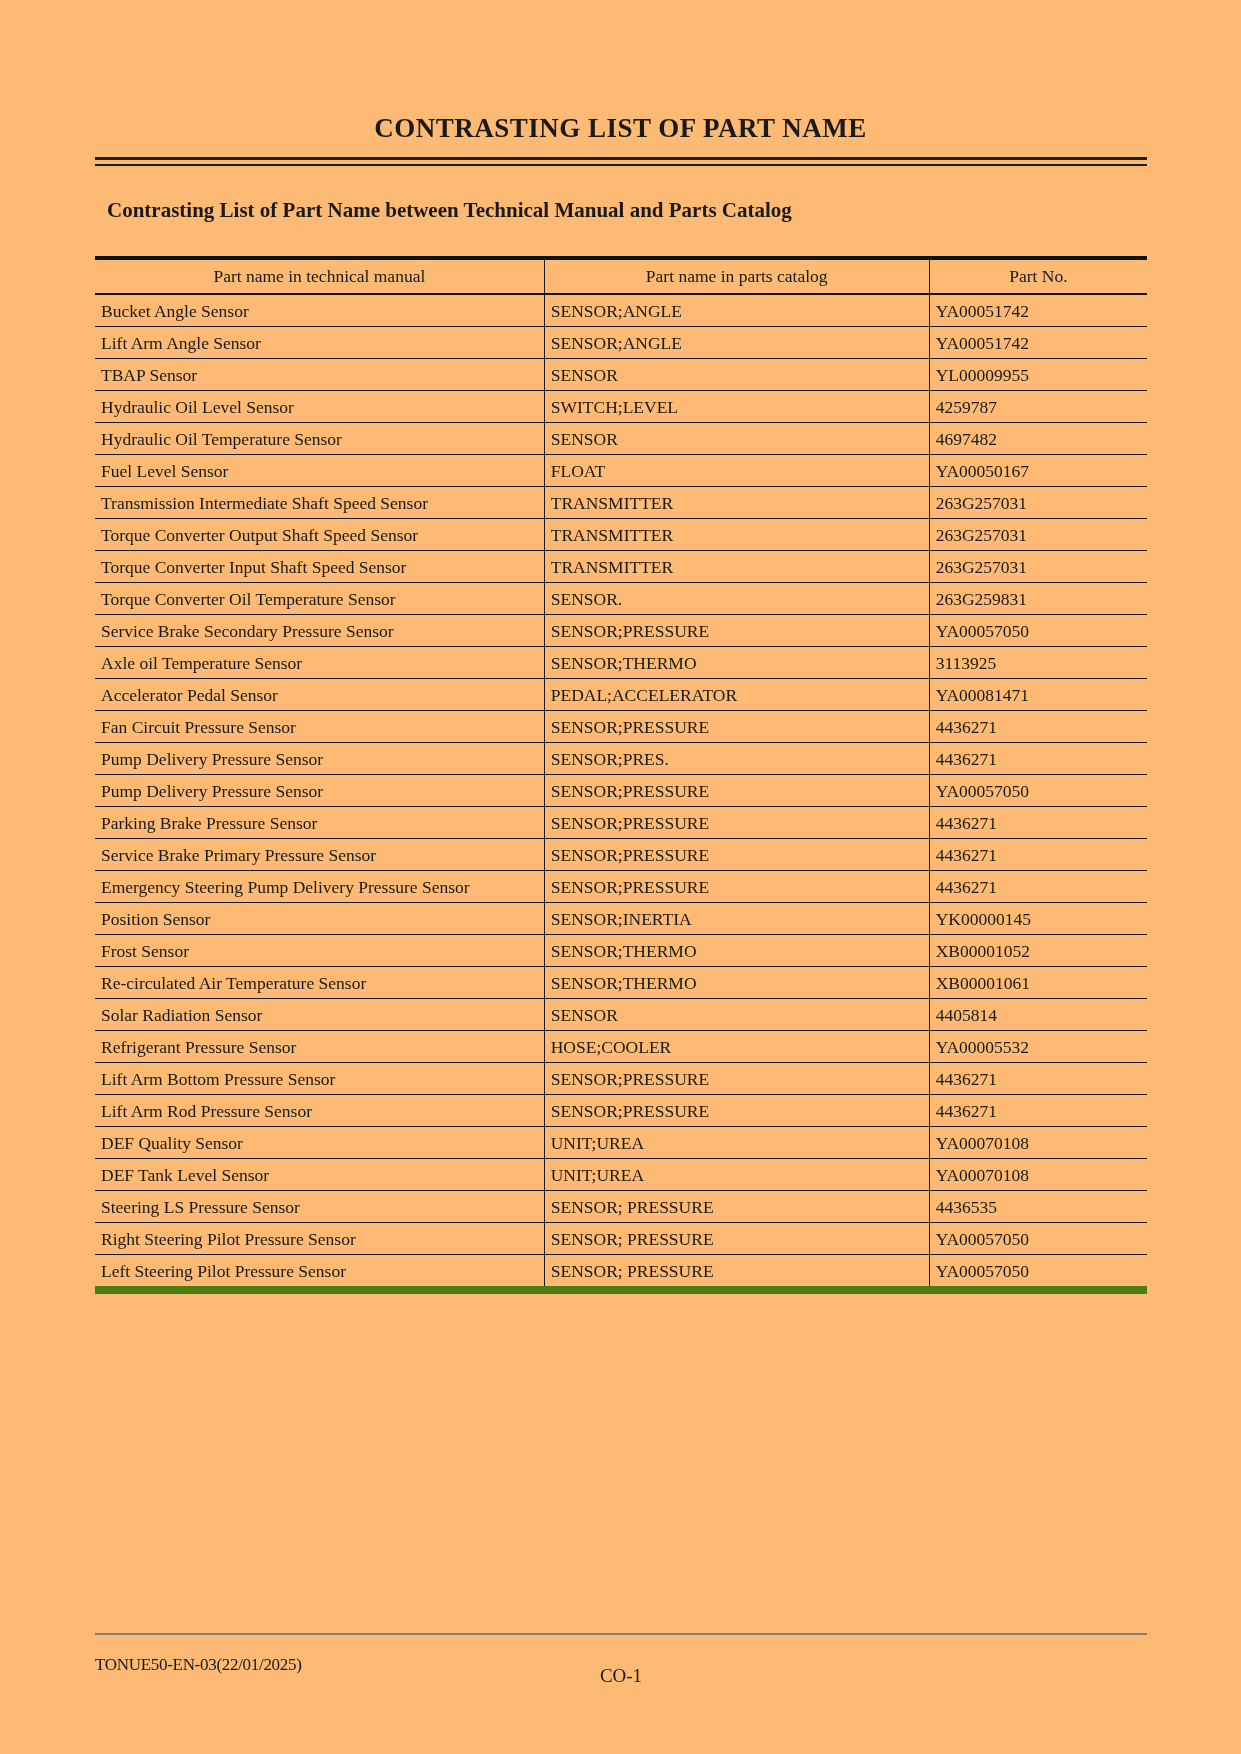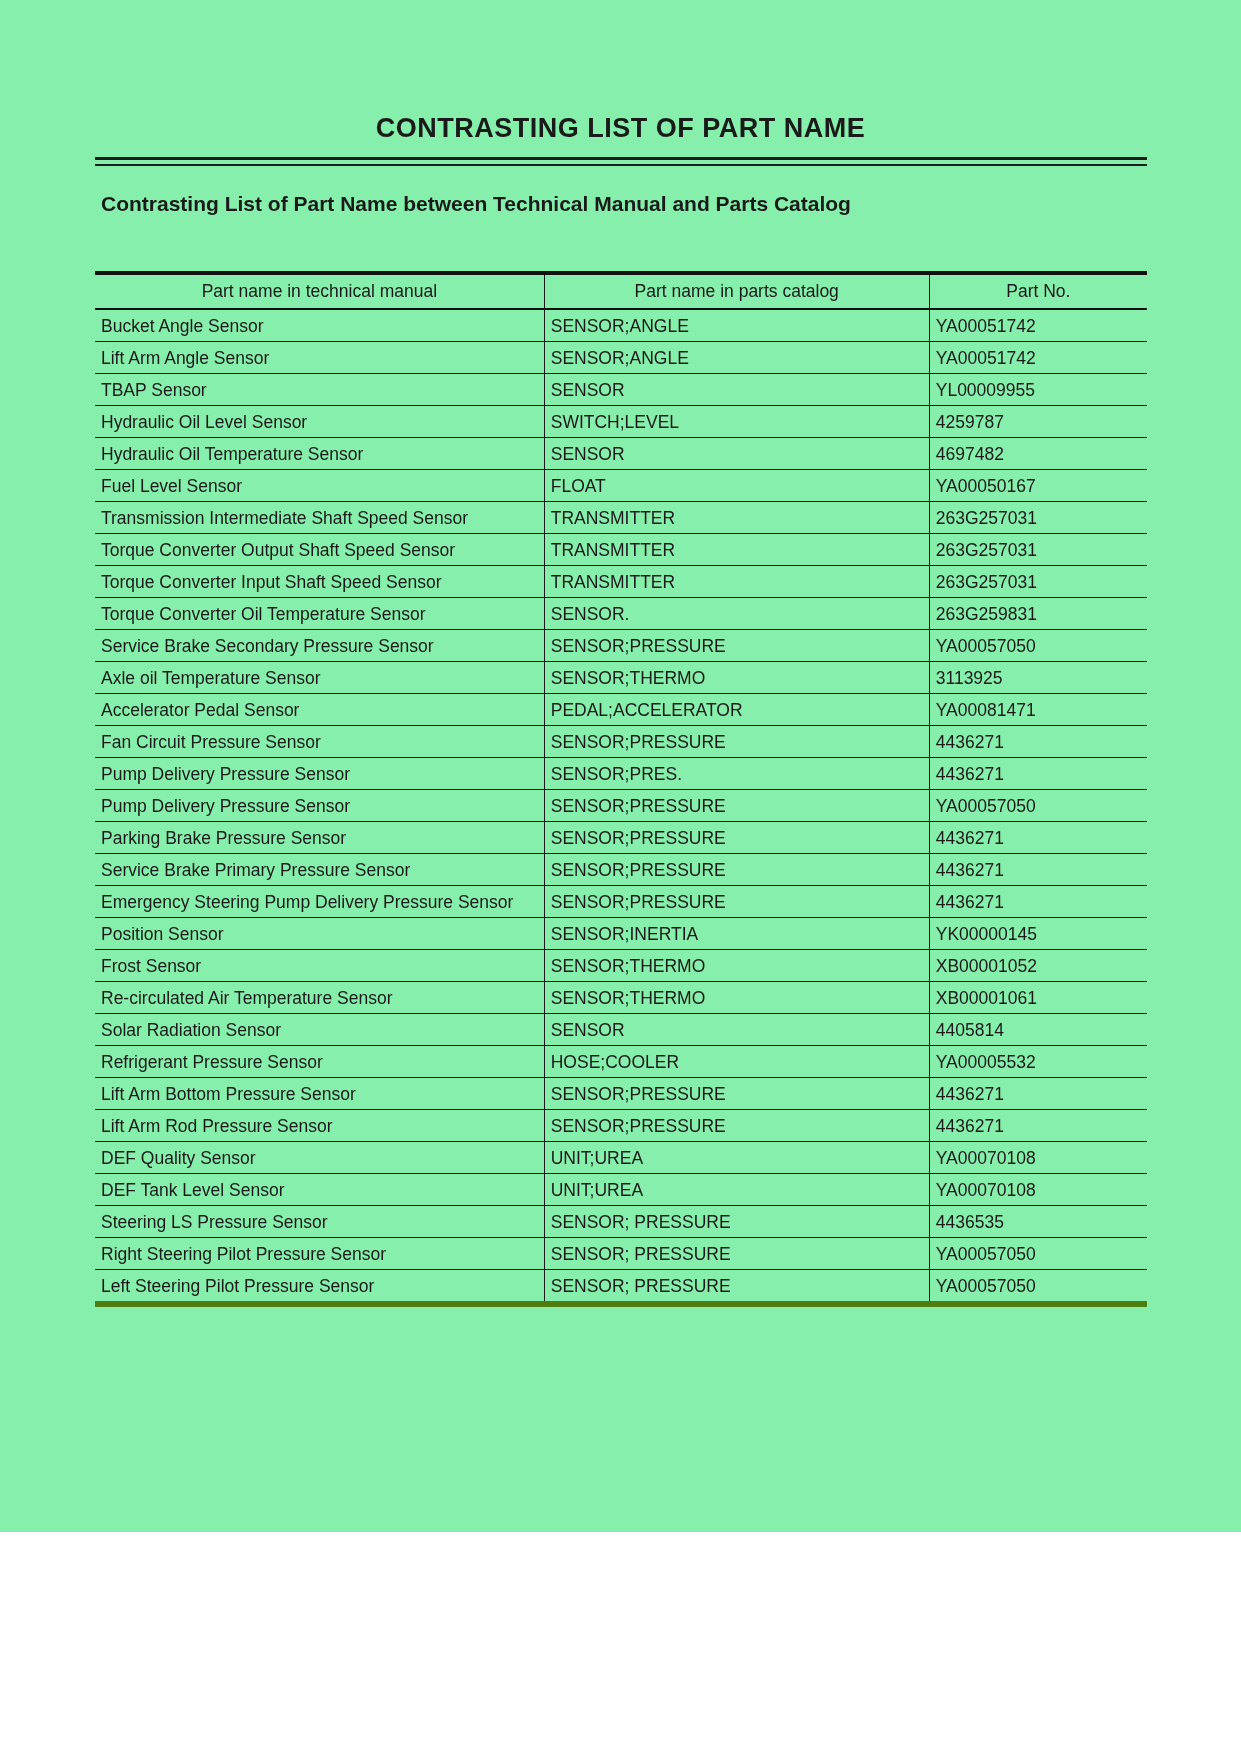--- a/index.html
+++ b/index.html
@@ -3,23 +3,23 @@
 <meta charset="utf-8">
 <style>
   html, body {
     margin: 0;
     padding: 0;
     background: #ffffff;
   }
   .page {
     position: relative;
     width: 1241px;
-    height: 1532px;
-    background: #86efac;
-    font-family: Liberation Sans, sans-serif;
+    height: 1754px;
+    background: #fdba74;
+    font-family: Liberation Serif, serif;
     color: #1a1a1a;
     overflow: hidden;
   }
   .content {
     position: absolute;
     left: 95px;
     width: 1052px;
   }
   .page-title {
     position: absolute;
@@ -37,30 +37,30 @@
     top: 157px;
     height: 4px;
     border-top: 3.5px solid #1c1c1c;
     border-bottom: 2px solid #1c1c1c;
   }
   .section-heading {
     position: absolute;
     top: 186px;
     font-size: 21px;
     font-weight: bold;
-    margin: 6px;
+    margin: 12px;
   }
   table.parts-table {
     position: absolute;
-    top: 271px;
+    top: 256px;
     border-collapse: collapse;
     table-layout: fixed;
     width: 1052px;
     border-top: 4px solid #111111;
-    border-bottom: 6px solid #4d7c0f;
+    border-bottom: 8px solid #4d7c0f;
   }
   table.parts-table col.c1 { width: 42.7%; }
   table.parts-table col.c2 { width: 36.6%; }
   table.parts-table col.c3 { width: 20.7%; }
   table.parts-table th {
     font-weight: normal;
     font-size: 17.5px;
     text-align: center;
     padding: 6px 4px;
     border-bottom: 2.5px solid #111111;

